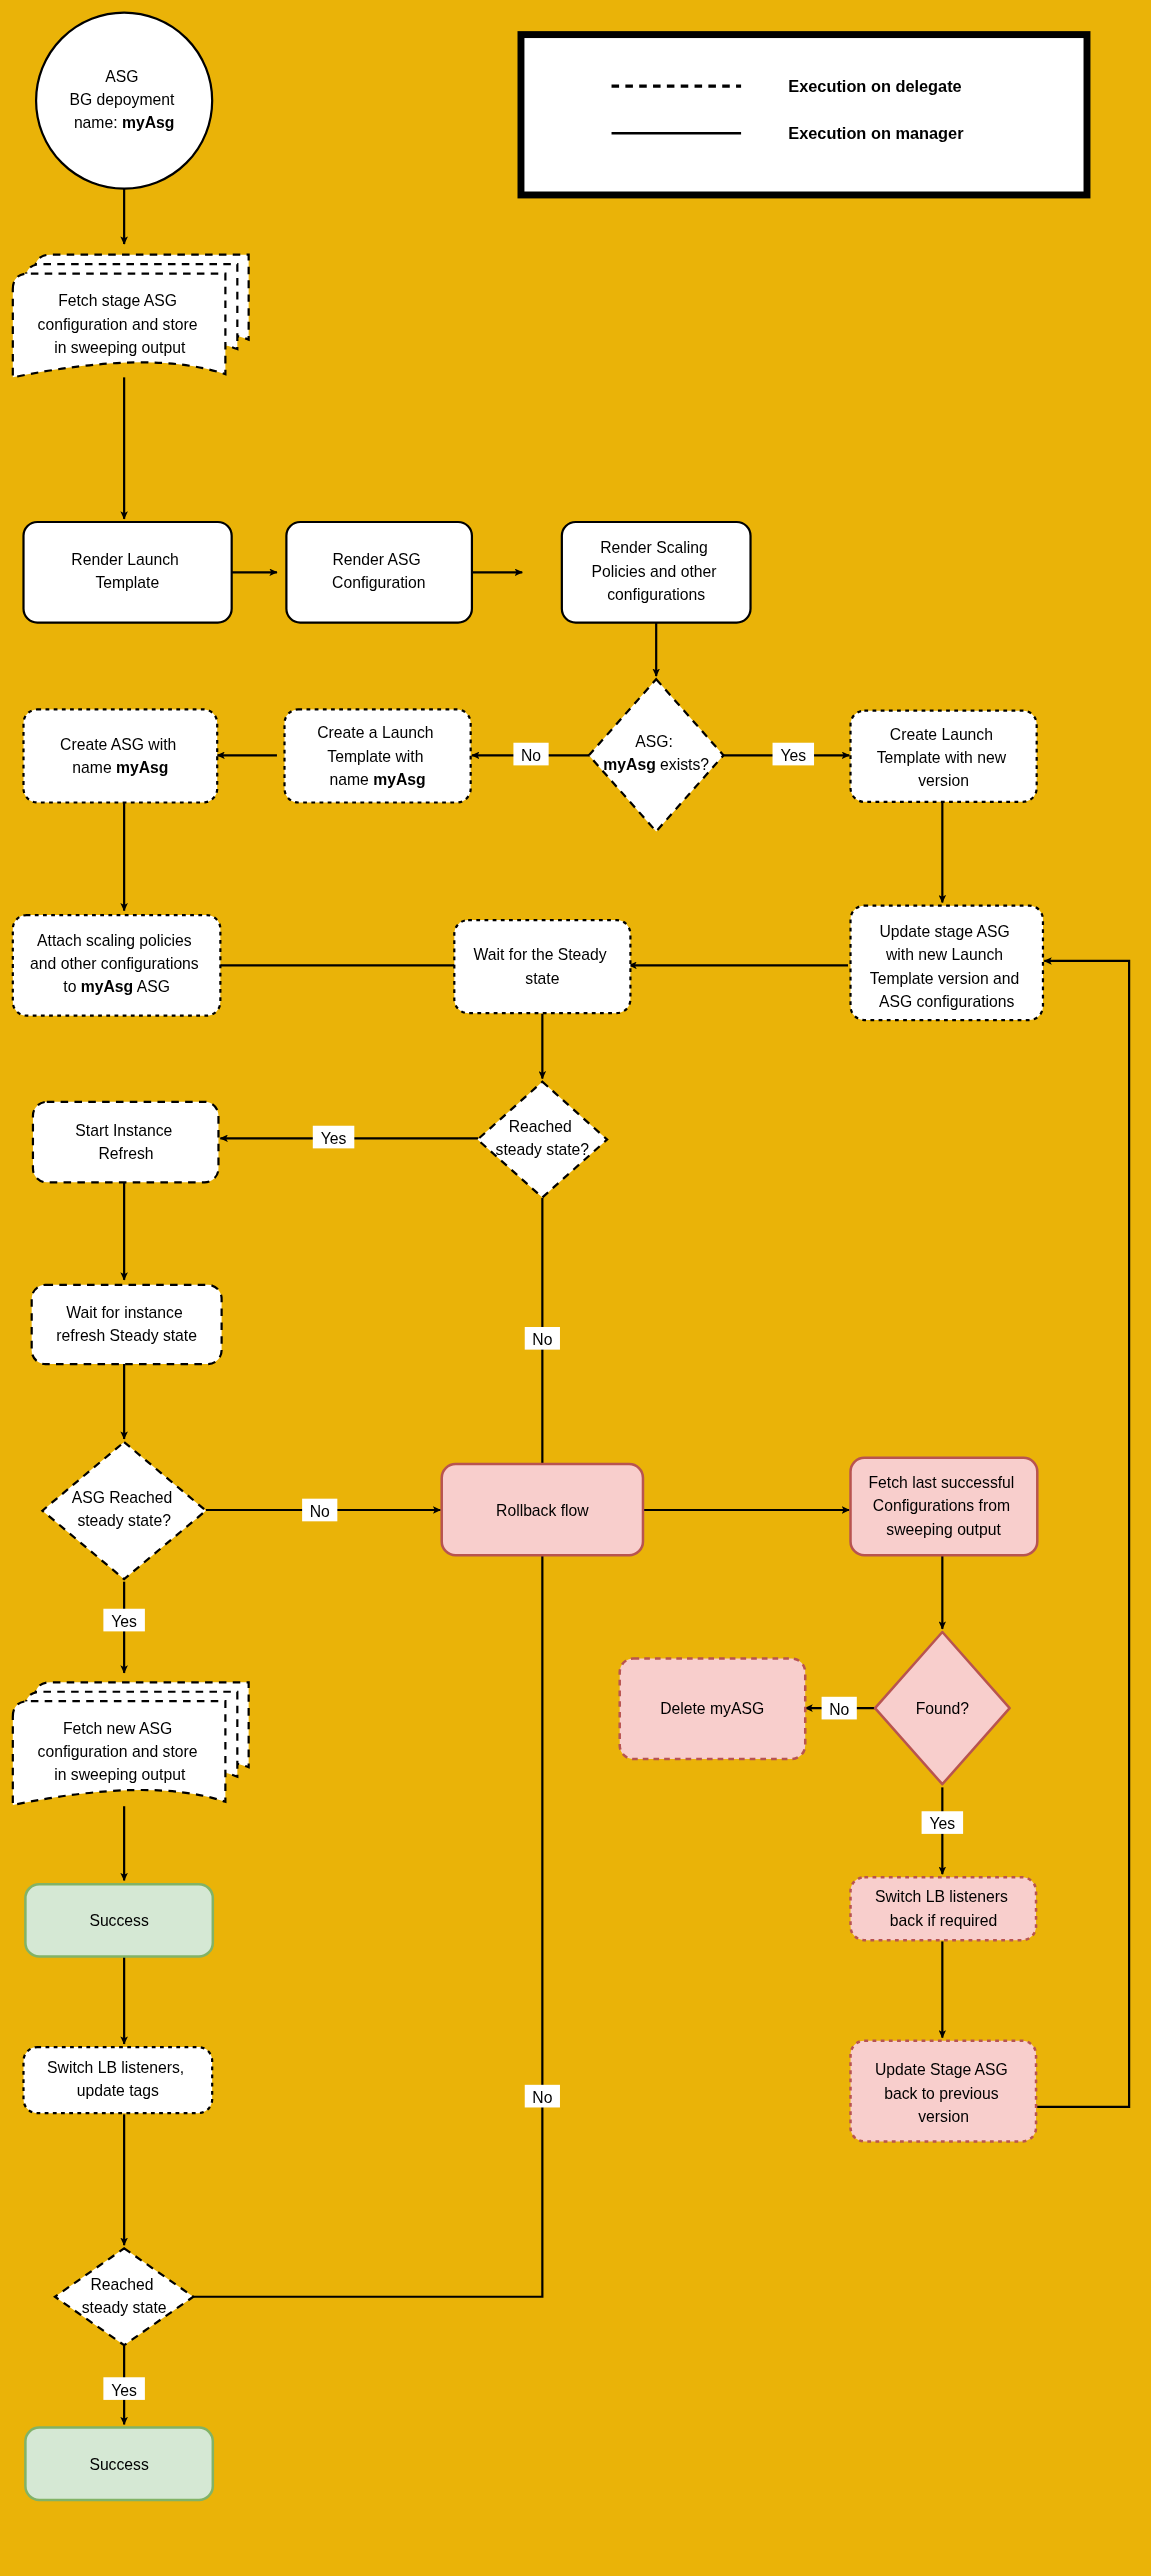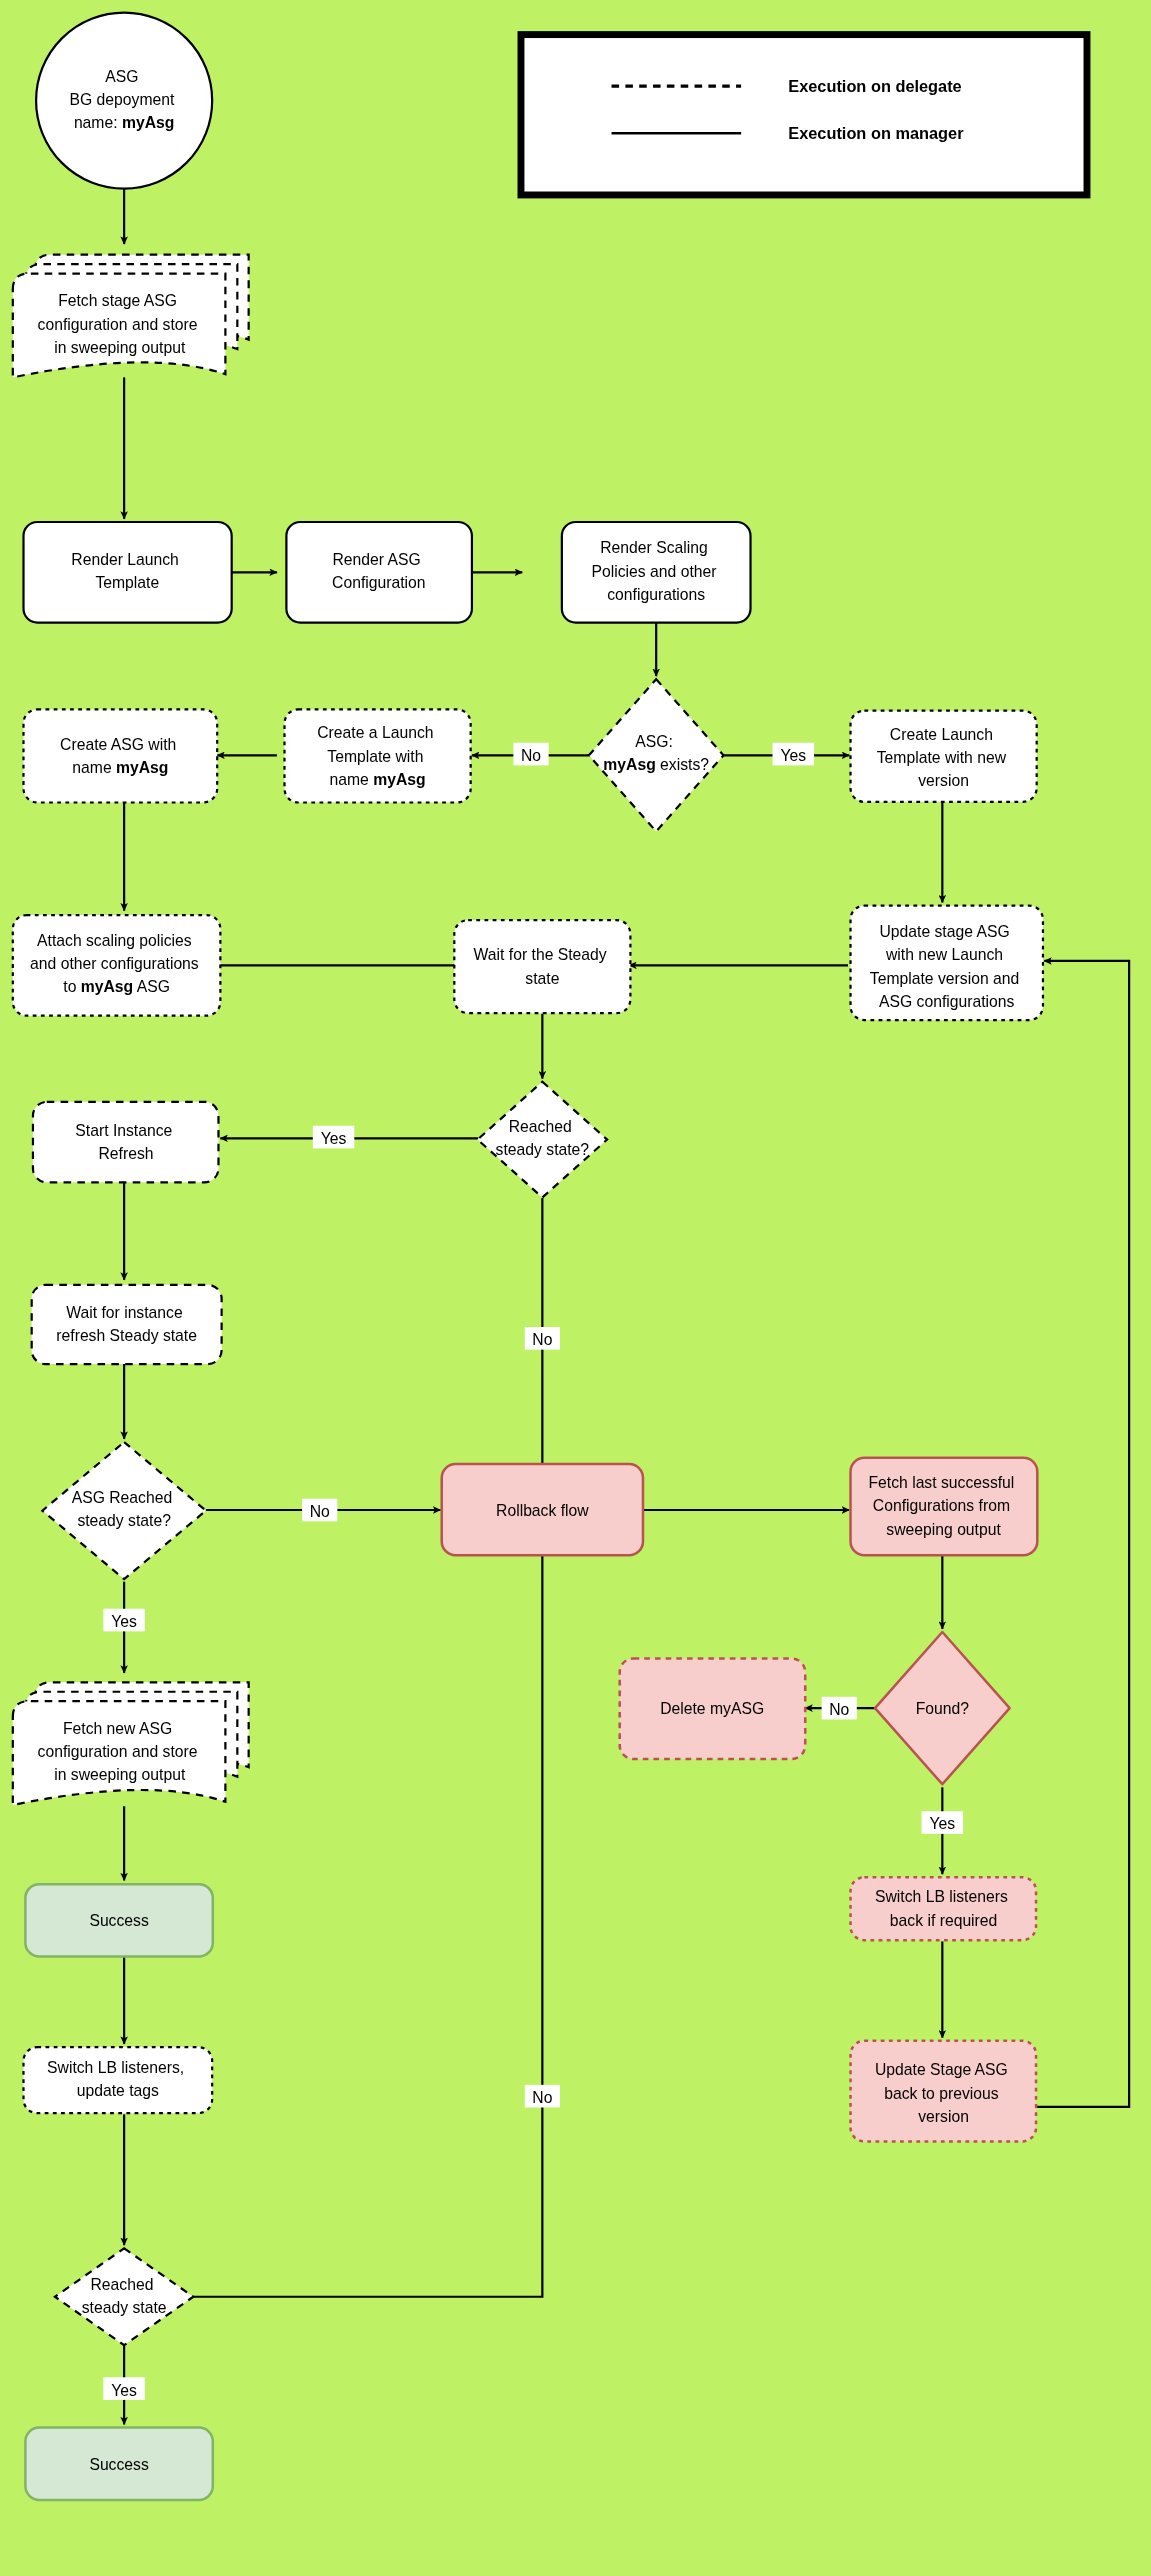--- a/index.html
+++ b/index.html
@@ -1,17 +1,17 @@
 <!DOCTYPE html>
 <html style="font-size:10px"><head>
 <meta charset="utf-8">
 <style>
   html,body{margin:0;padding:0;background:#ffffff;}
   body{font-family:"Liberation Sans","DejaVu Sans",sans-serif;}
-  #canvas{position:relative;width:1152px;height:2576px;background:#bef264;overflow:hidden;}
+  #canvas{position:relative;width:1152px;height:2576px;background:#eab308;overflow:hidden;}
   svg.layer{position:absolute;left:0;top:0;width:1152px;height:2576px;}
   .nodeText{font-family:"Liberation Sans","DejaVu Sans",sans-serif;font-size:25px;fill:#000;}
   .nodeText tspan.b{font-weight:bold;}
   .edgeLabel{font-family:"Liberation Sans","DejaVu Sans",sans-serif;font-size:25px;fill:#000;}
   .legendLabel{font-family:"Liberation Sans","DejaVu Sans",sans-serif;font-size:26px;font-weight:bold;fill:#000;}
 </style>
 </head>
 <body>
 
 <div id="canvas">

